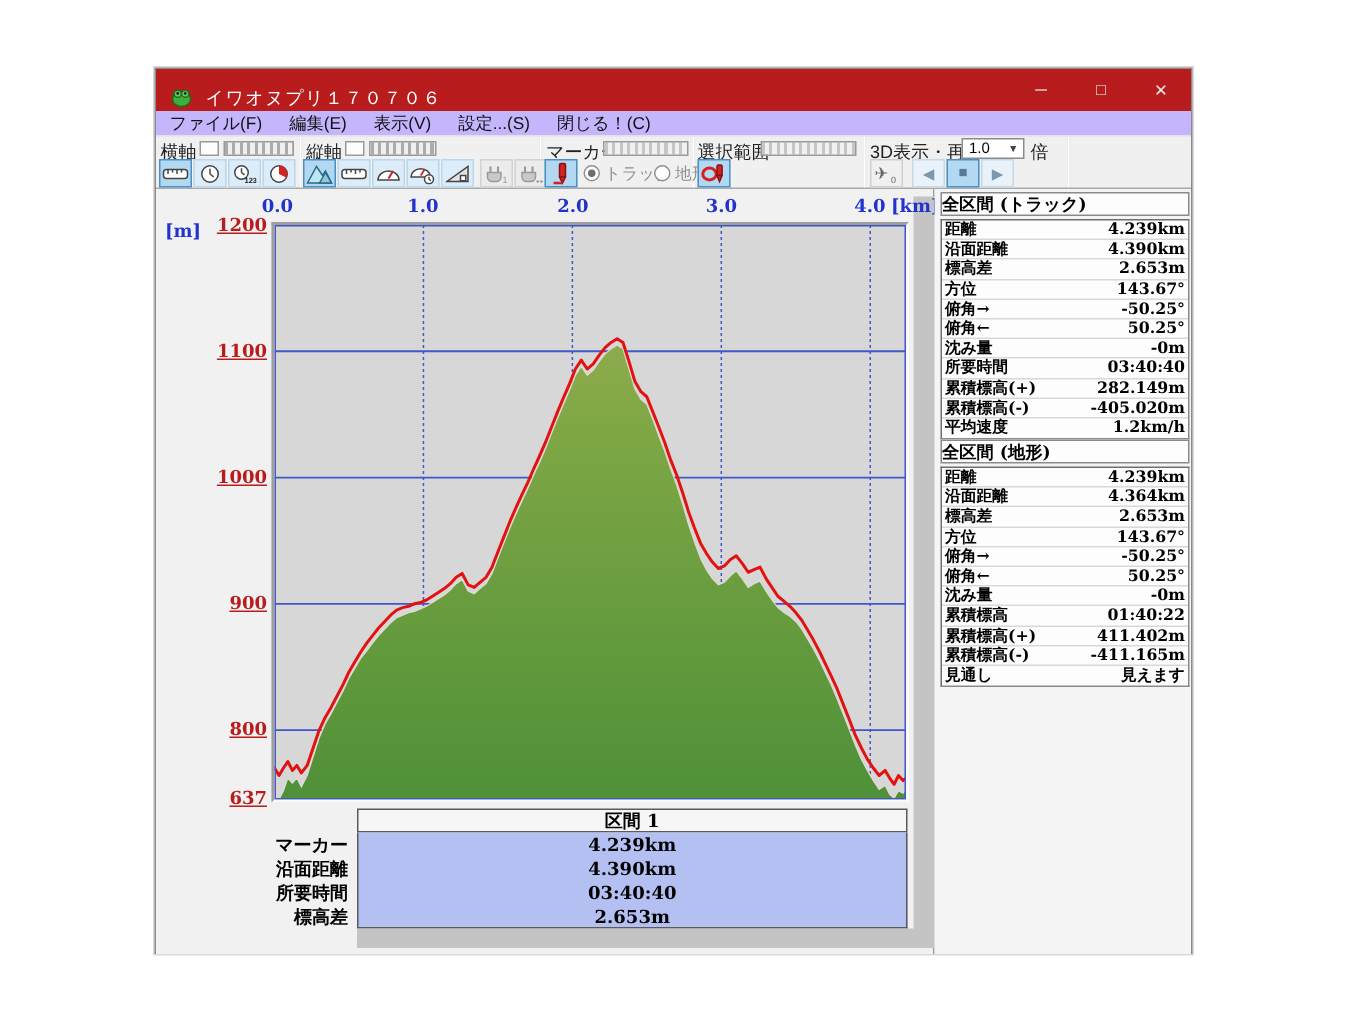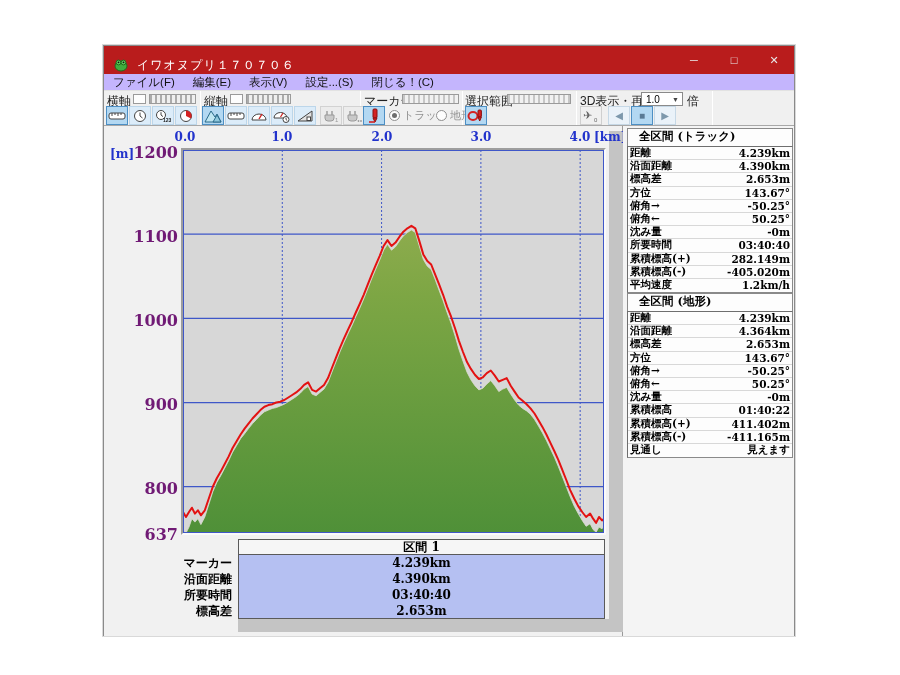--- a/index.html
+++ b/index.html
@@ -51,21 +51,21 @@
   .client { position:absolute; left:0; top:80px; width:100%; height:510px; display:flex; }
   .chart-panel { position:relative; width:519px; height:100%; background:#f1f1f1;
                  border-right:1px solid #9a9a9a; }
   .right-panel { position:relative; flex:1; height:100%; background:#f4f4f4; }
 
   
   .x-tick { position:absolute; top:4px; width:30px; text-align:center;
             font-family:"DejaVu Serif", serif; font-weight:bold; font-size:12px; color:#2233cc; }
   .unit-label { position:absolute; font-family:"DejaVu Serif", serif; font-weight:bold; font-size:12px; color:#2233cc; }
   .y-tick { position:absolute; left:28px; width:46px; height:14px; text-align:right;
-            font-family:"DejaVu Serif", serif; font-weight:bold; font-size:16px; color:#701a75; }
+            font-family:"DejaVu Serif", serif; font-weight:bold; font-size:12px; color:#b91c1c;text-decoration:underline; }
 
   .plot-frame { position:absolute; left:77px; top:22px; width:425px; height:387px;
                 border:2px solid #9e9e9e; border-right-color:#fafafa; border-bottom-color:#fafafa;
                 background:#d7d7d7; }
   .plot-frame svg { display:block; }
 
   .right-band { position:absolute; left:505px; top:5px; width:14px; height:501px; background:#c4c4c4; }
 
   
   .sec-header { position:absolute; left:134px; top:413px; width:367px; height:16px; background:#f6f6f6;
@@ -73,23 +73,23 @@
                 font-weight:bold; font-size:12px; line-height:14px; color:#000; }
   .sec-values { position:absolute; left:134px; top:429px; width:367px; height:64px; background:#b5c0f2;
                 border:1px solid #5a5a5a; border-top:none; }
   .sec-val-row { height:16px; line-height:16px; text-align:center; font-family:"DejaVu Serif", serif;
                  font-weight:bold; font-size:12px; color:#000; }
   .sec-label { position:absolute; left:0; width:128px; height:16px; line-height:16px; text-align:right;
                font-family:"DejaVu Serif", serif; font-weight:bold; font-size:12px; color:#000; }
   .bottom-band { position:absolute; left:134px; top:493px; width:385px; height:13px; background:#c4c4c4; }
 
   
-  .stats-header { position:absolute; left:4px; width:166px; height:32px; background:#fdfdfd;
+  .stats-header { position:absolute; left:4px; width:166px; height:16px; background:#fdfdfd;
                   border:1px solid #8a8a8a; font-family:"DejaVu Serif", serif; font-weight:bold;
-                  font-size:11.5px; line-height:14px; padding-left:11px; color:#000; }
+                  font-size:11.5px; line-height:14px; padding-left:0; color:#000; }
   .stats-table { position:absolute; left:4px; width:166px; background:#fdfdfd;
                  border:1px solid #8a8a8a; border-top-color:#6e6e6e; border-left-color:#6e6e6e; }
   .stats-row { height:13.2px; display:flex; align-items:center; border-bottom:1px solid #d8d8d8;
                font-family:"DejaVu Serif", serif; font-weight:bold; font-size:10.5px; color:#000; }
   .stats-row:last-child { border-bottom:none;gap:38px; }
   .stats-row .lab { padding-left:2px; white-space:nowrap; }
   .stats-row .val { flex:1; text-align:right; padding-right:2px; white-space:nowrap; }
 </style>
 </head>
 <body>

